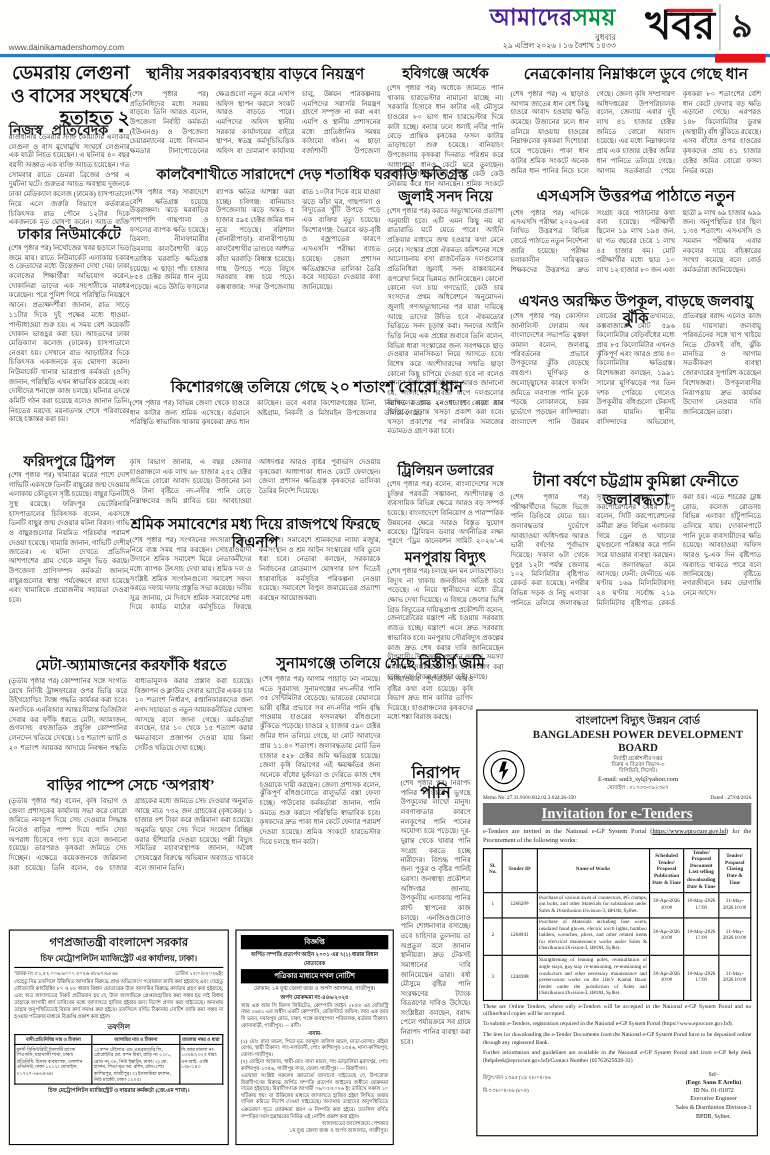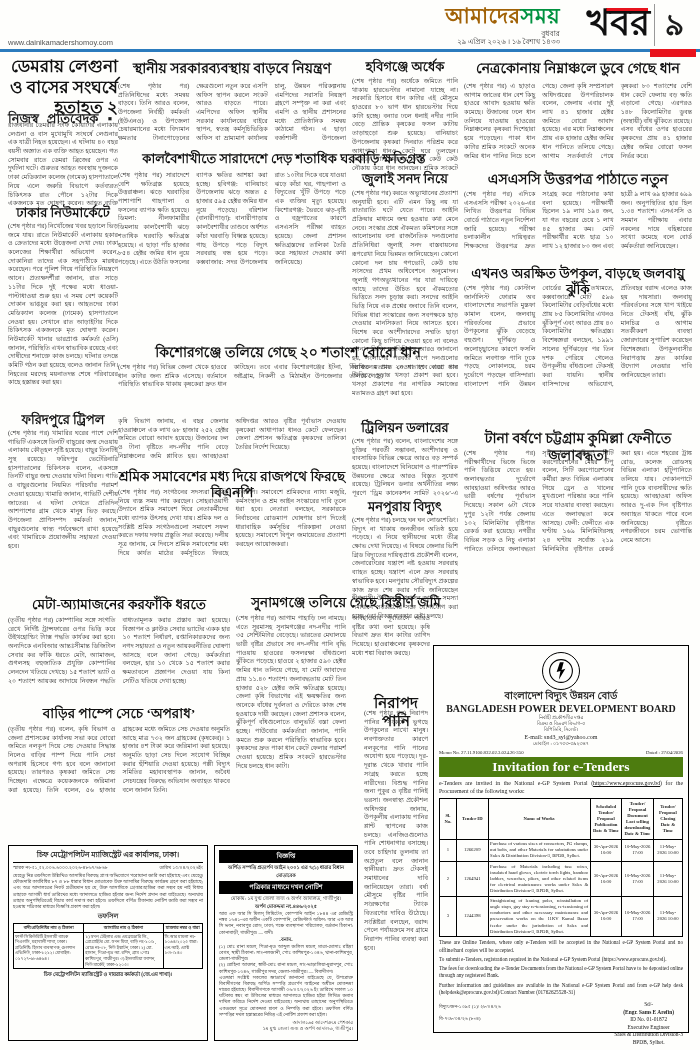--- a/index.html
+++ b/index.html
@@ -3,21 +3,21 @@
 <meta charset="utf-8">
 <style>
   html,body{margin:0;padding:0;background:#e8e8e4;}
   #page{position:relative;width:700px;height:1050px;background:#fefefc;margin:0 auto;
         font-family:"Liberation Serif","DejaVu Serif",serif;color:#1c1c1c;overflow:hidden;}
   .abs{position:absolute;box-sizing:border-box;}
   
   #site-url{left:8px;top:38px;font-size:7.5px;color:#555;font-family:"Liberation Sans",sans-serif;}
   #logo{right:140px;top:6px;text-align:right;line-height:1;}
   #logo .l1{font-size:21px;font-weight:bold;letter-spacing:.5px;}
-  #logo .red{color:#a16207;} #logo .green{color:#00923f;}
+  #logo .red{color:#4c1d95;} #logo .green{color:#00923f;}
   #logo .day{font-size:7.5px;color:#333;margin-top:3px;}
   #logo .date{font-size:7px;color:#333;margin-top:1px;}
   #section-name{right:50px;top:2px;font-size:36px;font-weight:bold;color:#101010;line-height:1.2;}
   #section-accent{right:52px;top:8px;width:42px;height:3px;background:#e8131d;}
   #page-num{right:6px;top:4px;width:40px;height:42px;border-left:1px solid #999;
             font-size:30px;font-weight:bold;text-align:center;line-height:42px;}
   #head-rule{left:0;top:49px;width:700px;height:3px;background:#2b7bbd;}
   #head-rule-red{right:4px;top:49px;width:46px;height:8px;background:#e8131d;}
   
   .headline{font-weight:bold;text-align:center;color:#111;line-height:1.22;}
@@ -35,32 +35,32 @@
   .ltable{width:100%;border-collapse:collapse;font-size:4.3px;line-height:1.3;}
   .ltable td,.ltable th{border:.6px solid #000;padding:1px;vertical-align:top;text-align:left;}
   .ltable th{text-align:center;font-weight:bold;}
   .nbox .foot{font-size:5.2px;font-weight:bold;text-align:center;margin-top:2px;}
   .bar{background:#000;color:#fff;font-size:6.5px;font-weight:bold;text-align:center;padding:1px 0;margin:1px 0;}
   .cline{font-size:5px;text-align:center;}
   .cbold{font-weight:bold;}
   .sig{font-size:4.8px;text-align:right;line-height:1.35;margin-top:2px;}
   
   #tender{border:1.4px solid #000;padding:4px 5px;font-family:"Liberation Serif",serif;}
-  #tender .hdr{display:flex;align-items:center;flex-direction:column;}
+  #tender .hdr{display:flex;align-items:flex-end;}
   #bpdb-logo{width:36px;height:36px;border:1.2px solid #000;border-radius:50%;flex:0 0 36px;
              display:flex;align-items:center;justify-content:center;margin-top:2px;}
   #bpdb-logo svg{width:26px;height:26px;}
   #tender .hc{flex:1;text-align:center;line-height:1.25;}
   #tender .hb1{font-size:10px;font-weight:bold;}
   #tender .hb2{font-size:10px;font-weight:bold;}
   #tender .hs{font-size:4.8px;}
   #tender .he{font-size:6px;margin-top:1px;}
   #tender .memo{display:flex;justify-content:space-between;font-size:4.8px;margin:3px 0 2px;}
-  #tender .banner{background:#4d7c0f;color:#fff;text-align:center;font-size:13.5px;font-weight:bold;
-                  padding:2px 0;margin:1px 0 3px;font-family:"Liberation Serif",serif;}
+  #tender .banner{background:#737373;color:#fff;text-align:center;font-size:13.5px;font-weight:bold;
+                  padding:2px 0;margin:1px 0 3px;font-family:"Liberation Serif",serif;text-decoration:underline;}
   #tender .intro{font-size:5.8px;line-height:1.35;text-align:justify;margin-bottom:2px;}
   .ttable{width:100%;border-collapse:collapse;font-size:4.7px;line-height:1.3;}
   .ttable th,.ttable td{border:.7px solid #000;padding:1.5px;vertical-align:middle;}
   .ttable th{text-align:center;font-weight:bold;}
   .ttable .c{text-align:center;}
   .ttable .works{text-align:justify;}
   #tender .note{font-size:5.2px;line-height:1.4;text-align:justify;margin-top:2px;}
   #tender .bot{display:flex;justify-content:space-between;margin-top:5px;}
   #tender .refs{font-size:4.6px;line-height:2.6;}
   #tender .sd{font-size:5.4px;text-align:center;line-height:1.4;}
@@ -122,20 +122,21 @@
       <div class="abs headline" style="left: 236px; top: 595px; width: 220px; font-size: 13.5px;">সুনামগঞ্জে তলিয়ে গেছে বিস্তীর্ণ জমি</div>
       <div class="abs body" style="left: 236px; top: 614px; width: 110px; height: 228px;">(শেষ পৃষ্ঠার পর) আগাম পাহাড়ি ঢল নামছে। এতে সুরমাসহ সুনামগঞ্জের নদ-নদীর পানি ৩৫ সেন্টিমিটার বেড়েছে। ভারতের মেঘালয়ে ভারী বৃষ্টির প্রভাবে সব নদ-নদীর পানি বৃদ্ধি পাওয়ায় হাওরের ফসলরক্ষা বাঁধগুলো ঝুঁকিতে পড়েছে। হাওরে ২ হাজার ৫৯০ হেক্টর জমির ধান তলিয়ে গেছে, যা মোট আবাদের প্রায় ১১.৪০ শতাংশ। জলাবদ্ধতায় মোট তিন হাজার ৫২৮ হেক্টর জমি ক্ষতিগ্রস্ত হয়েছে। জেলা কৃষি বিভাগের এই ক্ষয়ক্ষতির জন্য অনেকে বাঁধের দুর্বলতা ও দেরিতে কাজ শেষ হওয়াকে দায়ী করছেন। জেলা প্রশাসক বলেন, ঝুঁকিপূর্ণ বাঁধগুলোতে বালুভর্তি বস্তা ফেলা হচ্ছে। পাউবোর কর্মকর্তারা জানান, পানি কমতে শুরু করলে পরিস্থিতি স্বাভাবিক হবে। কৃষকদের দ্রুত পাকা ধান কেটে ফেলার পরামর্শ দেওয়া হয়েছে। শ্রমিক সংকটে হারভেস্টার দিয়ে চলছে ধান কাটা।</div>
       <div class="abs body" style="left: 352px; top: 614px; width: 78px; height: 76px;">আবহাওয়ার পূর্বাভাসে আরও বৃষ্টির কথা বলা হয়েছে। কৃষি বিভাগ দ্রুত ধান কাটার তাগিদ দিয়েছে। হাওরাঞ্চলের কৃষকদের মধ্যে শঙ্কা বিরাজ করছে।</div>
       <div class="abs headline" style="left: 8px; top: 706px; width: 222px; font-size: 13.5px;">বাড়ির পাম্পে সেচে ‘অপরাধ’</div>
       <div class="abs body cols2" style="left: 8px; top: 725px; width: 222px; height: 115px;">(তৃতীয় পৃষ্ঠার পর) বলেন, কৃষি বিভাগ ও জেলা প্রশাসকের কার্যালয় সভা করে বোরো জমিতে নলকূপ দিয়ে সেচ দেওয়ার সিদ্ধান্ত নিলেও বাড়ির পাম্প দিয়ে পানি সেচা অপরাধ হিসেবে গণ্য হবে বলে জানানো হয়েছে। তারপরও কৃষকরা জমিতে সেচ দিচ্ছেন। এক্ষেত্রে কয়েকজনকে জরিমানা করা হয়েছে। তিনি বলেন, ৫৬ হাজার গ্রাহকের মধ্যে জমিতে সেচ দেওয়ার অনুমতি আছে মাত্র ৭৩২ জন গ্রাহকের (কৃষকের)। ১ হাজার ৪শ টাকা করে জরিমানা করা হয়েছে। অনুমতি ছাড়া সেচ দিলে সংযোগ বিচ্ছিন্ন করার হুঁশিয়ারি দেওয়া হয়েছে। পল্লী বিদ্যুৎ সমিতির মহাব্যবস্থাপক জানান, অবৈধ সেচযন্ত্রের বিরুদ্ধে অভিযান অব্যাহত থাকবে বলে জানান তিনি।</div>
       <div class="abs headline" style="left: 364px; top: 694px; width: 64px; font-size: 15px;">নিরাপদ পানি</div>
       <div class="abs body" style="left: 364px; top: 709px; width: 64px; height: 331px;">(শেষ পৃষ্ঠার পর) নিরাপদ পানির সংকটে ভুগছে উপকূলের লাখো মানুষ। লবণাক্ততার কারণে নলকূপের পানি পানের অযোগ্য হয়ে পড়েছে। দূর-দূরান্ত থেকে খাবার পানি সংগ্রহ করতে হচ্ছে নারীদের। বিশুদ্ধ পানির জন্য পুকুর ও বৃষ্টির পানিই ভরসা। জনস্বাস্থ্য প্রকৌশল অধিদপ্তর জানায়, উপকূলীয় এলাকায় পানির প্লান্ট স্থাপনের কাজ চলছে। এনজিওগুলোও পানি শোধনাগার বসাচ্ছে। তবে চাহিদার তুলনায় তা অপ্রতুল বলে জানান স্থানীয়রা। দ্রুত টেকসই সমাধানের দাবি জানিয়েছেন তারা। বর্ষা মৌসুমে বৃষ্টির পানি সংরক্ষণের ট্যাংক বিতরণের দাবিও উঠেছে। সংশ্লিষ্টরা বলছেন, বরাদ্দ পেলে পর্যায়ক্রমে সব গ্রামে নিরাপদ পানির ব্যবস্থা করা হবে।</div>
     </div>
 
   <div class="abs nbox" style="left:8px;top:845px;width:200px;height:196px;">
+    <div class="t1">গণপ্রজাতন্ত্রী বাংলাদেশ সরকার</div>
     <div class="t2">চিফ মেট্রোপলিটন ম্যাজিস্ট্রেট এর কার্যালয়, ঢাকা।</div>
     <div class="meta">
       <span>স্মারক নং-৫১,৫২.০০৬.৬০০০.২০২৬-৪৮৬৭/৬৮৬৮</span>
       <span>তারিখ ১৫/০৪/২০২৬ইং</span>
     </div>
     <div class="p">যেহেতু নিম্ন তফসিলে উল্লিখিত আসামির বিরুদ্ধে প্রাপ্ত অভিযোগে পরোয়ানা জারি করা হইয়াছে এবং যেহেতু ফৌজদারি কার্যবিধির ৮৭ ও ৮৮ ধারার বিধান মোতাবেক উক্ত আসামির বিরুদ্ধে কার্যক্রম গ্রহণ করা হইয়াছে; এবং অত্র আদালতের নিকট প্রতীয়মান হয় যে, উক্ত আসামিকে গ্রেপ্তার/হাজির করা সম্ভব হয় নাই বিধায় তাহাকে আগামী ধার্য তারিখের মধ্যে আদালতে হাজির হইবার জন্য নির্দেশ প্রদান করা যাইতেছে। অন্যথায় তাহার অনুপস্থিতিতেই বিচার কার্য সমাপ্ত করা হইবে। তফসিলে বর্ণিত ঠিকানায় নোটিশ জারি করা সম্ভব না হওয়ায় পত্রিকার মাধ্যমে বিজ্ঞপ্তি প্রকাশ করা হইল।</div>
     <div class="sub">তফসিল</div>
     <table class="ltable">
       <tbody>
           <tr>

